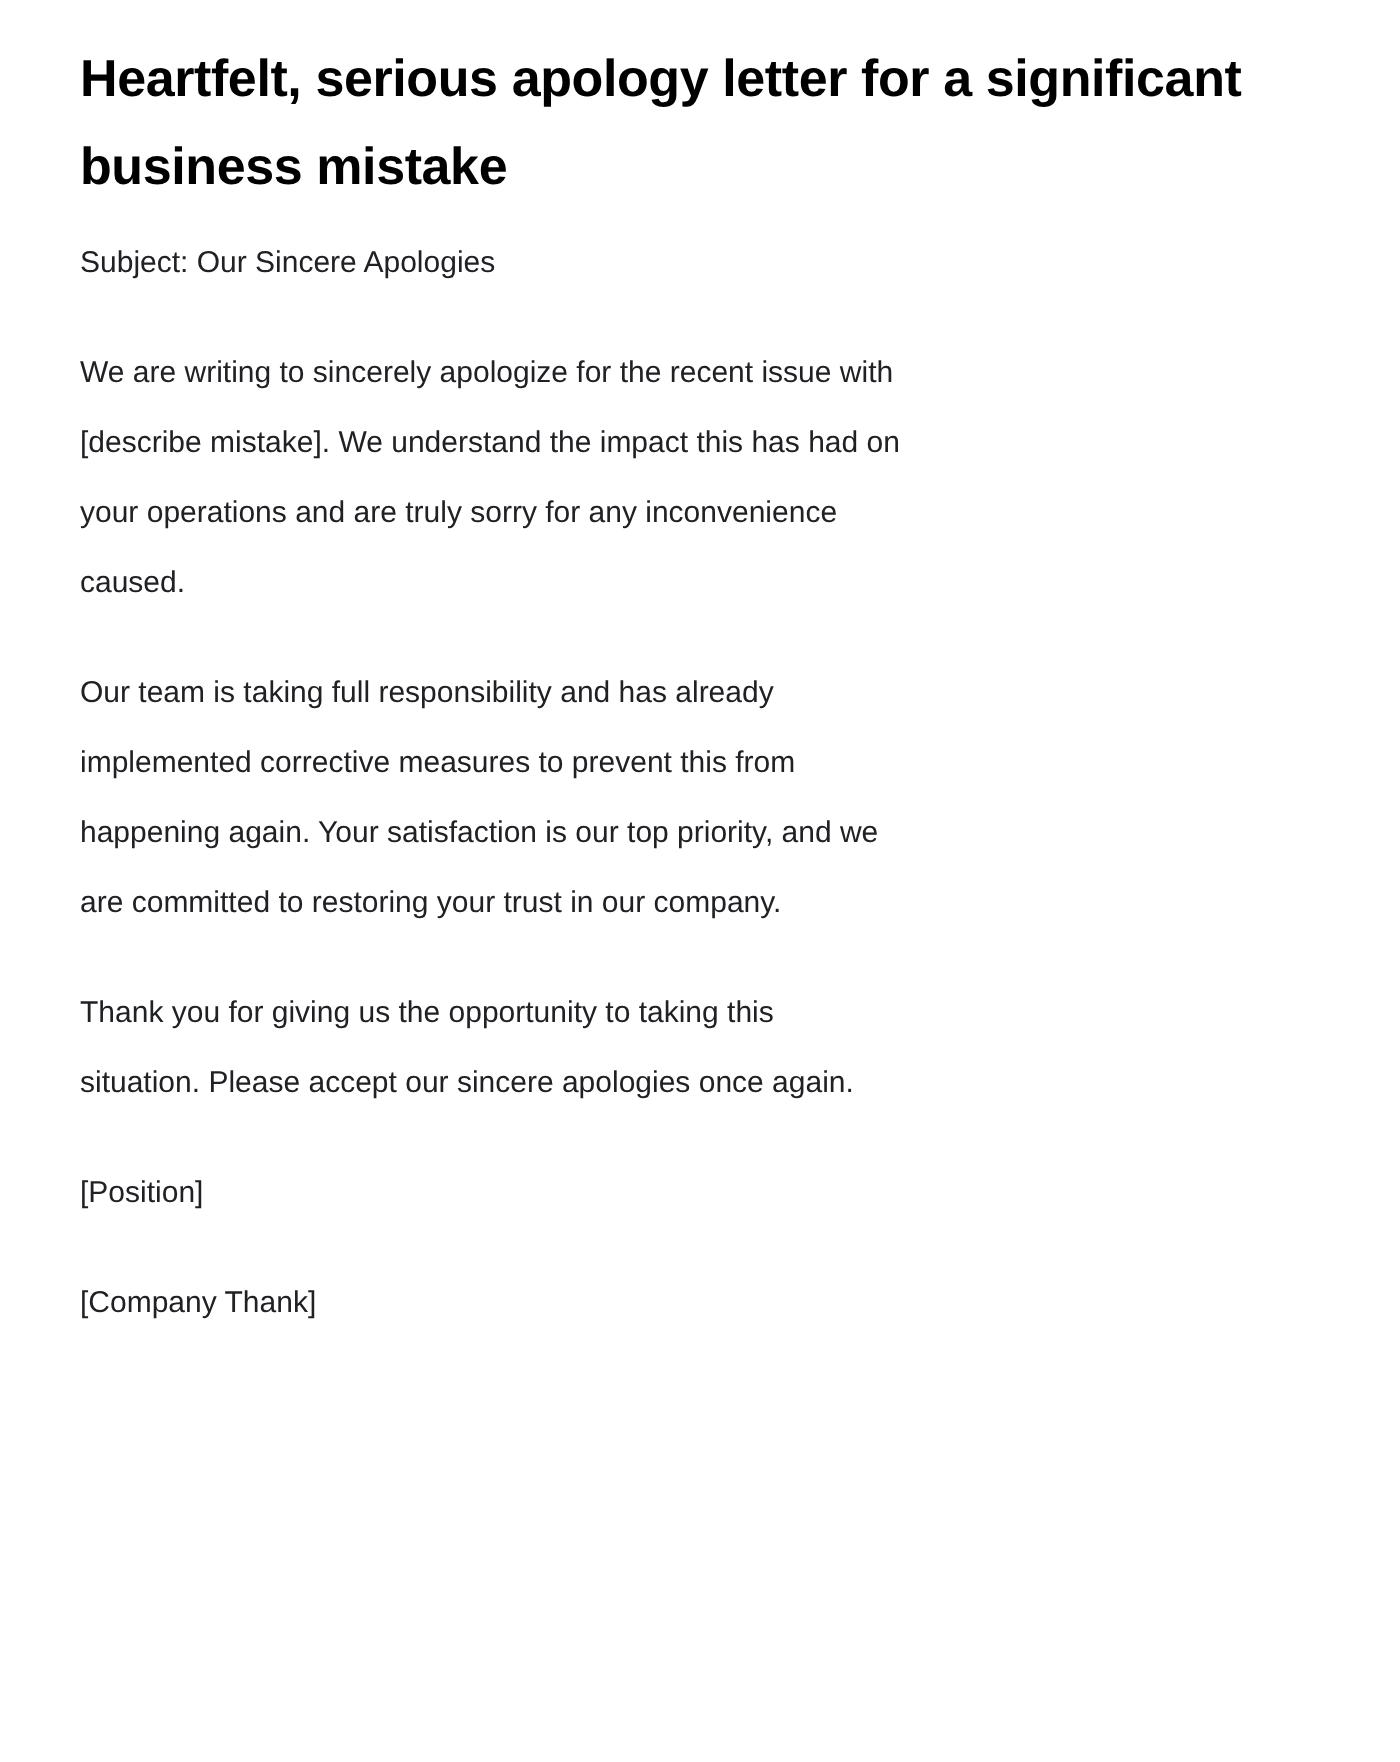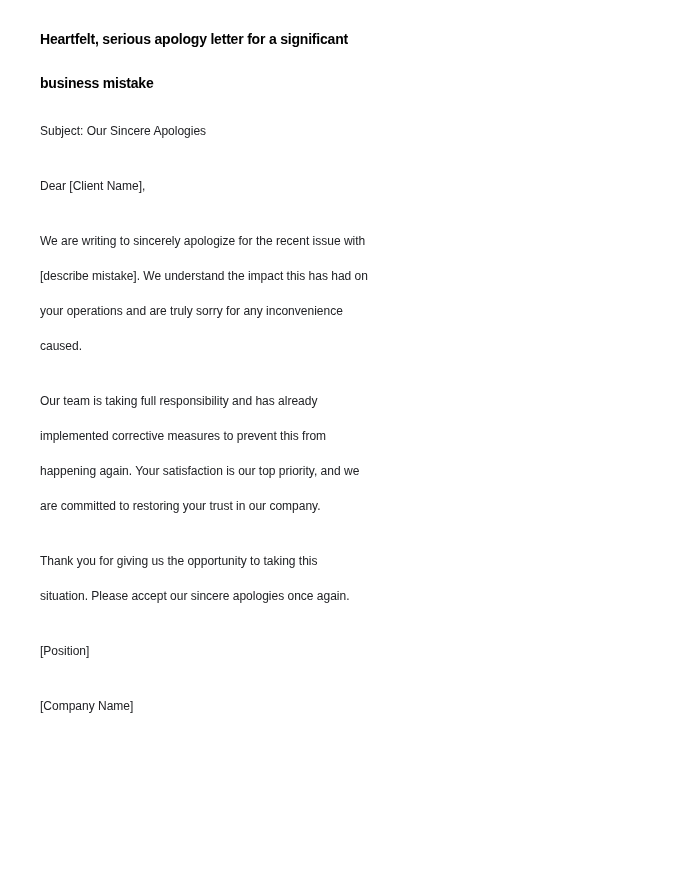--- a/index.html
+++ b/index.html
@@ -11,60 +11,59 @@
     width: 700px;
     height: 881px;
     font-family: "Liberation Sans", sans-serif;
     color: #202124;
     overflow: hidden;
   }
   .letter {
     padding: 17px 30px 0 40px;
   }
   .letter h1 {
-    font-size: 14px;
+    font-size: 26px;
     line-height: 44px;
     font-weight: 700;
     color: #000000;
     letter-spacing: -0.2px;
     margin: 0 0 9px 0;
     white-space: pre-line;
   }
   .letter p {
-    font-size: 12px;
+    font-size: 15px;
     line-height: 35px;
     font-weight: 400;
     color: #202124;
     margin: 0 0 20px 0;
     max-width: 600px;
     white-space: pre-line;
   }
 </style>
 </head>
 <body>
 
 <article class="letter">
   <h1>Heartfelt, serious apology letter for a significant
 business mistake</h1>
 
   <p>Subject: Our Sincere Apologies</p>
 
-  <p>Dear [Client Name],</p>
 
   <p>We are writing to sincerely apologize for the recent issue with
 [describe mistake]. We understand the impact this has had on
 your operations and are truly sorry for any inconvenience
 caused.</p>
 
   <p>Our team is taking full responsibility and has already
 implemented corrective measures to prevent this from
 happening again. Your satisfaction is our top priority, and we
 are committed to restoring your trust in our company.</p>
 
   <p>Thank you for giving us the opportunity to taking this
 situation. Please accept our sincere apologies once again.</p>
 
 
 
   <p>[Position]</p>
 
-  <p>[Company Name]</p>
+  <p>[Company Thank]</p>
 </article>
 
 </body></html>

